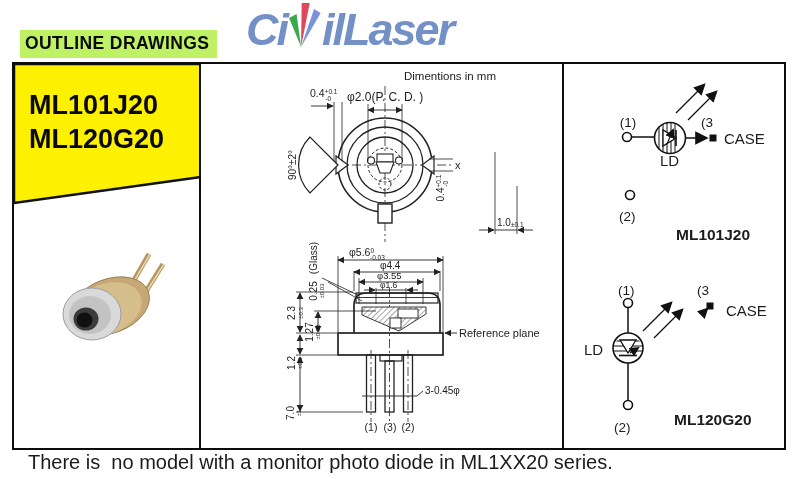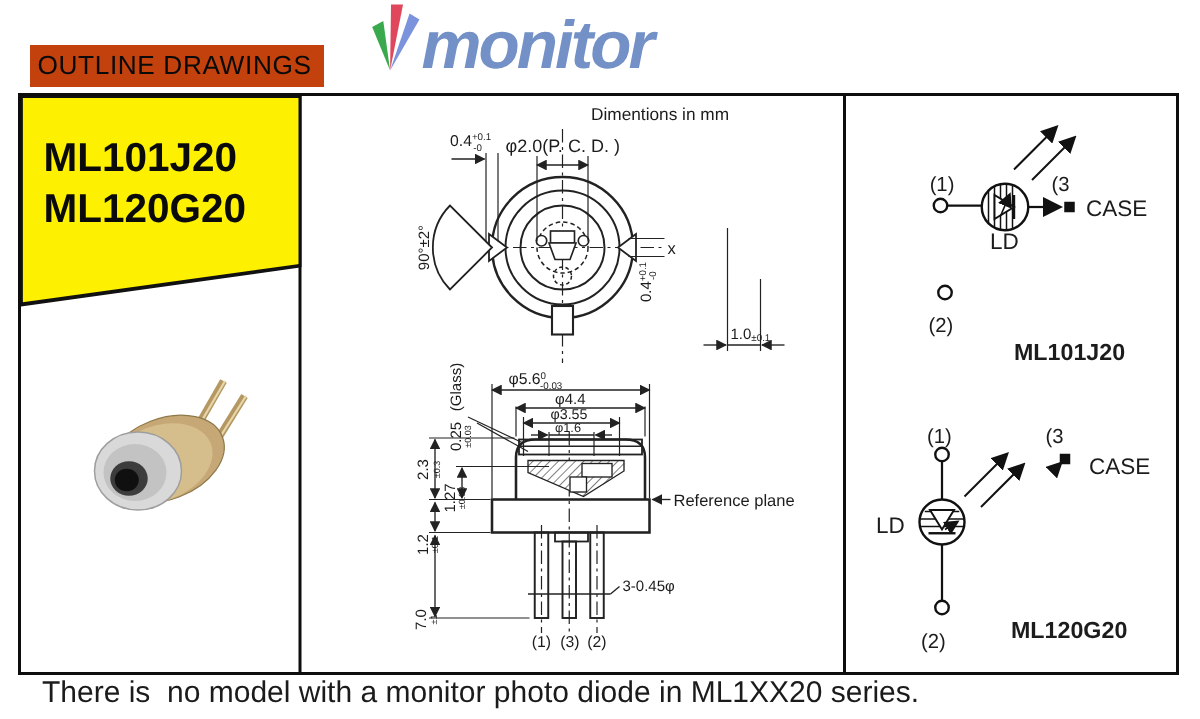--- a/index.html
+++ b/index.html
@@ -1,22 +1,22 @@
 <!DOCTYPE html>
 <html><head>
 <meta charset="utf-8">
 <style>
   html,body{margin:0;padding:0;}
   body{
     width:800px;height:479px;position:relative;background:#ffffff;
     font-family:"Liberation Sans",sans-serif;color:#111;overflow:hidden;
   }
   .hdr-title{
-    position:absolute;left:20px;top:30px;font-size:17.5px;font-weight:normal;
-    letter-spacing:.4px;color:#0a0a0a;background:#c2410c;padding:3px 8px 4px 5px;
+    position:absolute;left:20px;top:30px;font-size:17.5px;font-weight:bold;
+    letter-spacing:.4px;color:#0a0a0a;background:#bef264;padding:3px 8px 4px 5px;
   }
   .logo{position:absolute;left:246px;top:1px;display:flex;align-items:flex-end;height:58px;}
   .logo .ltxt{
     font-size:45px;font-weight:bold;font-style:italic;color:#7390c7;
     letter-spacing:-2px;line-height:58px;
   }
   .logo svg{margin:0 1px 9px 2px;}
   .main-box{
     position:absolute;left:12px;top:62px;width:770px;height:384px;
     border:2px solid #0d0d0d;background:#fff;
@@ -28,28 +28,29 @@
   .footnote{position:absolute;left:28px;top:451px;font-size:20px;color:#1b1b1b;white-space:pre;}
   svg text{fill:#1c1c1c;}
   svg{font-family:"Liberation Sans",sans-serif;}
 </style>
 </head>
 <body>
 
 <div class="hdr-title">OUTLINE DRAWINGS</div>
 
 <div class="logo">
+  <span class="ltxt">Ci</span>
   <svg width="32" height="50" viewBox="0 0 32 50">
     <g transform="skewX(-6)">
       <polygon points="17,47 2,18 9,14" fill="#3aa94e"></polygon>
       <polygon points="17,47 13,3 21,3" fill="#e0475c"></polygon>
       <polygon points="17,47 26,9 33,13" fill="#7b93dd"></polygon>
     </g>
   </svg>
-  <span class="ltxt">monitor</span>
+  <span class="ltxt">ilLaser</span>
 </div>
 
 <div class="main-box">
 
   <div class="panel" style="left:0;width:185px;">
     <svg width="187" height="142" style="position:absolute;left:0;top:0;">
       <polygon points="0,0 187,0 187,113 0,139" fill="#fdf000" stroke="#111" stroke-width="2.5"></polygon>
     </svg>
     <div class="banner-text">
       <div>ML101J20</div>
@@ -71,21 +72,21 @@
         <ellipse cx="46" cy="68" rx="29" ry="26" fill="#d9d9d9" stroke="#9e9e9e" stroke-width="1"></ellipse>
         <ellipse cx="44" cy="69" rx="21" ry="19" fill="#c3c3c3"></ellipse>
         <ellipse cx="40" cy="73" rx="12.5" ry="11.5" fill="#3c3c3c"></ellipse>
         <ellipse cx="38.5" cy="74" rx="8" ry="7.5" fill="#101010"></ellipse>
       </g>
     </svg>
   </div>
 
   <div class="divider" style="left:185px;"></div>
 
-  <div class="panel" style="left:177px;width:395px;">
+  <div class="panel" style="left:187px;width:395px;">
   <svg width="361" height="382" viewBox="0 0 361 382">
     <defs>
       <marker id="arM" viewBox="0 0 10 10" refX="9" refY="5" markerWidth="8" markerHeight="8" orient="auto-start-reverse">
         <path d="M0,0L10,5L0,10z" fill="#222"></path>
       </marker>
       <pattern id="ht" width="4" height="4" patternUnits="userSpaceOnUse" patternTransform="rotate(45)">
         <rect width="4" height="4" fill="#fff"></rect>
         <line x1="0" y1="0" x2="0" y2="4" stroke="#555" stroke-width="1"></line>
       </pattern>
     </defs>

